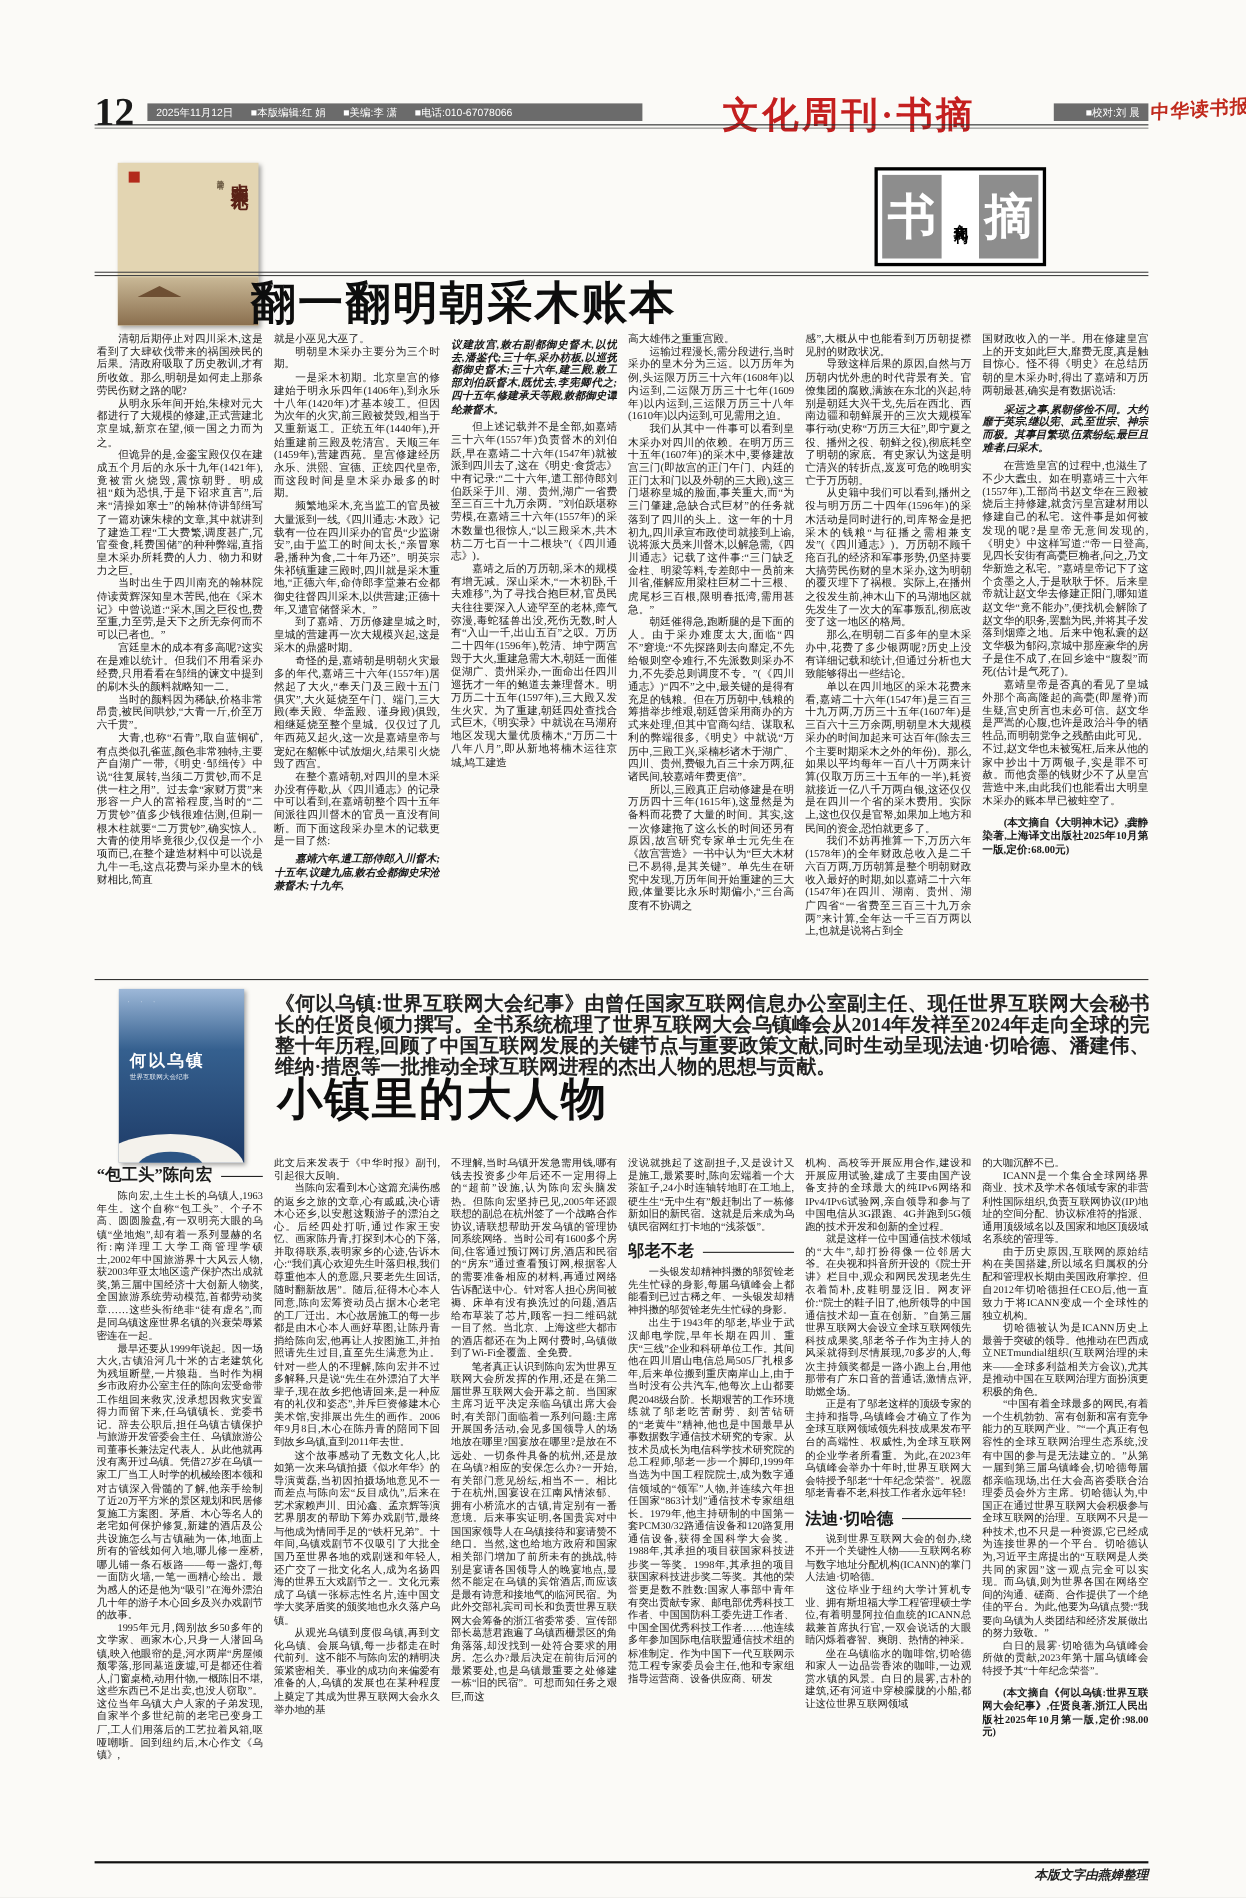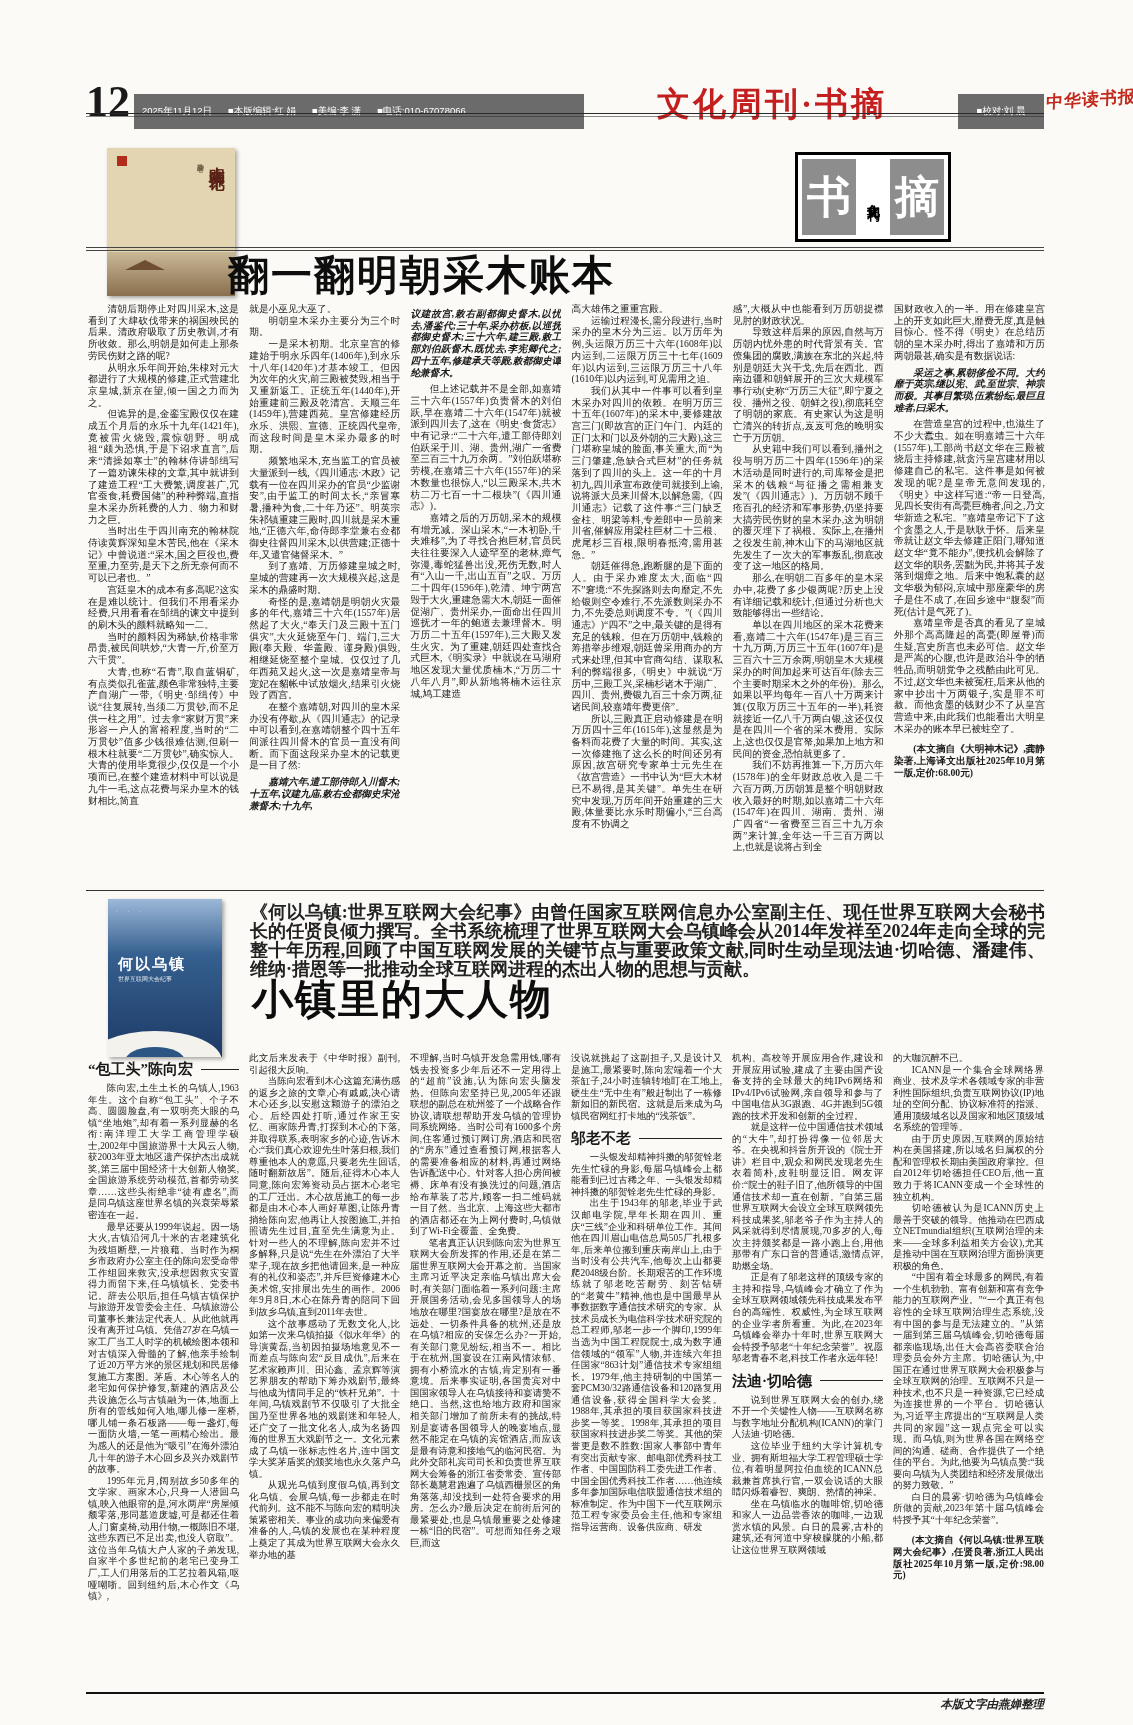--- a/index.html
+++ b/index.html
@@ -1,24 +1,24 @@
 <!DOCTYPE html>
 <html><head>
 <meta charset="utf-8">
 <style>
   html,body{margin:0;padding:0;background:#e8e6e1;}
   #page{position:relative;width:1133px;height:1725px;background:#fbfaf7;margin:0 auto;overflow:hidden;
         font-family:"Liberation Serif","DejaVu Serif",serif;color:#1a1a1a;}
   
-  .pagenum{position:absolute;left:86px;top:80px;font-size:44px;font-weight:bold;line-height:44px;}
-  .hbar{position:absolute;top:94px;height:35px;background:#6b6b6b;color:#fff;
+  .pagenum{position:absolute;left:86px;top:80px;font-size:36px;font-weight:bold;line-height:44px;}
+  .hbar{position:absolute;top:94px;height:16px;background:#6b6b6b;color:#fff;
         font-family:"Liberation Sans","DejaVu Sans",sans-serif;font-size:9.5px;
         display:flex;align-items:center;padding:0 8px;box-sizing:border-box;white-space:nowrap;}
   #bar1{left:134px;width:450px;gap:16px;}
-  #bar2{left:958px;width:86px;justify-content:center;}
+  #bar2{left:958px;width:86px;justify-content:flex-end;}
   .section-title{position:absolute;left:592px;top:82px;width:360px;text-align:center;
         font-size:33px;font-weight:bold;color:#c41f1f;letter-spacing:3px;}
   .masthead{position:absolute;left:1046px;top:88px;width:86px;color:#c0291c;font-size:17px;
         font-weight:bold;transform:rotate(-4deg) skewX(-6deg);letter-spacing:1px;white-space:nowrap;}
   .hrule{position:absolute;left:86px;width:958px;border-top:1px solid #2a2a2a;}
   
   .cover1{position:absolute;left:107px;top:148px;width:128px;height:148px;background:#e3d5b2;
         box-shadow:2px 2px 4px rgba(0,0,0,.35);overflow:hidden;}
   .cover1 .c1-title{position:absolute;right:8px;top:6px;writing-mode:vertical-rl;font-size:16px;
         font-weight:bold;color:#5a2217;letter-spacing:2px;}
@@ -37,21 +37,21 @@
   .dcell{flex:1;background:#8d8d8d;color:#fff;display:flex;align-items:center;justify-content:center;
         font-size:44px;font-weight:bold;}
   .dmid{width:26px;background:#fff;color:#000;writing-mode:vertical-rl;display:flex;align-items:center;
         justify-content:center;font-size:13px;font-weight:bold;letter-spacing:2px;}
   .double-rule{position:absolute;left:86px;width:958px;border-top:4px double #444;}
   .headline{position:absolute;font-weight:900;color:#0d0d0d;letter-spacing:2px;white-space:nowrap;}
   #headline1{left:228px;top:248px;font-size:41px;}
   #headline2{left:252px;top:972px;font-size:41px;}
   
   .colgrid{position:absolute;display:flex;gap:10px;}
-  #body1{left:88px;top:303px;width:957px;height:566px;justify-content:space-between;}
+  #body1{left:88px;top:303px;width:957px;height:566px;}
   #body2{left:88px;top:1053px;width:957px;height:637px;}
   .ncol{width:151px;height:100%;overflow:hidden;}
   .ncol p{margin:0;text-indent:2em;text-align:justify;}
   #body1 .ncol p{font-size:9.7px;line-height:11.7px;}
   #body2 .ncol p{font-size:9.4px;line-height:11.55px;}
   .ncol p.cont{text-indent:0;}
   .ncol p.kai{font-style:italic;font-weight:600;margin:5px 0;}
   .ncol p.kai.cont{text-indent:0;}
   .ncol p.attrib{font-weight:bold;margin-top:9px;}
   .ncol p.subhead{display:flex;align-items:center;text-indent:0;font-weight:bold;

